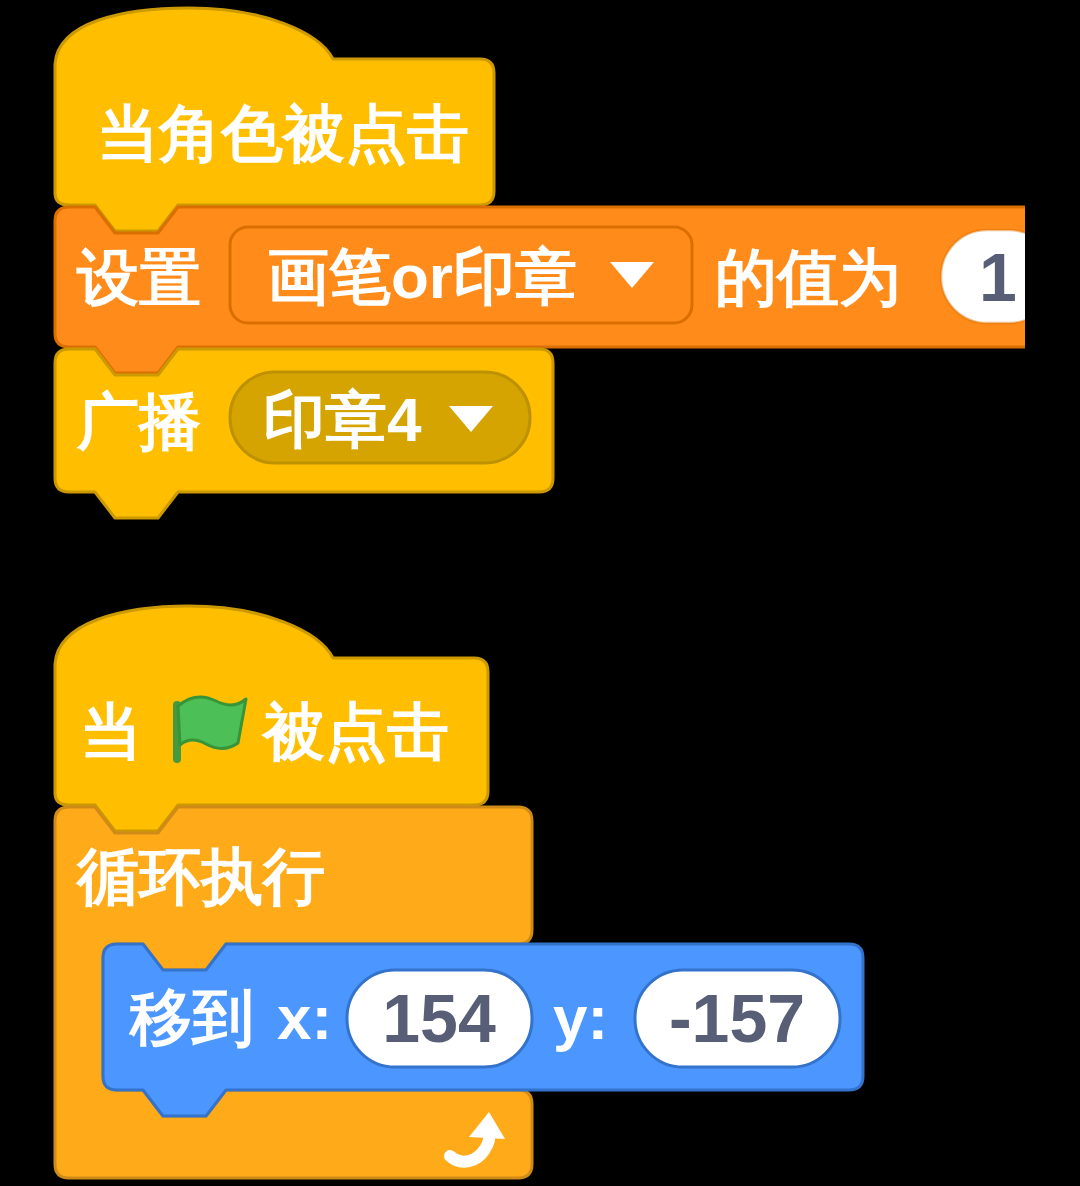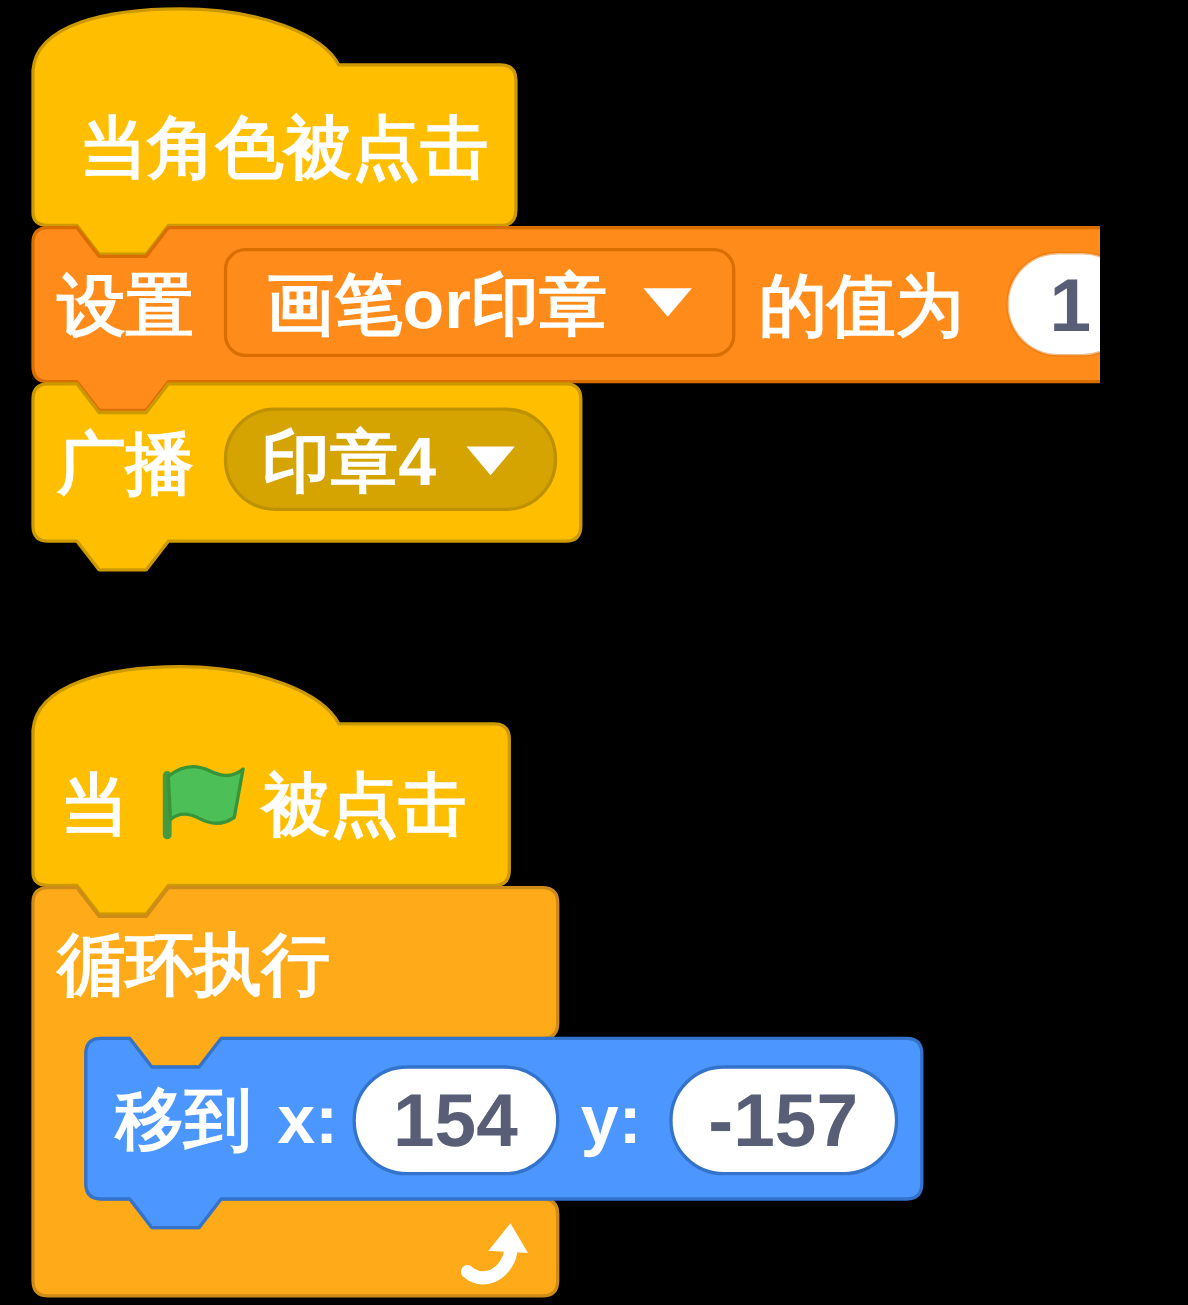--- a/index.html
+++ b/index.html
@@ -1,16 +1,16 @@
 <!DOCTYPE html>
 <html><head>
 <meta charset="utf-8">
 <style>
   html,body{margin:0;padding:0;background:#000;}
-  .stage{position:relative;width:1000px;height:1186px;background:#000;overflow:hidden;}
+  .stage{position:relative;width:1000px;height:1186px;background:#000;overflow:hidden;padding-left:25px;}
   svg{display:block;}
   text{font-family:"Liberation Sans",sans-serif;font-weight:600;}
   .blklabel{fill:#ffffff;font-size:62px;}
   .inputtext{fill:#575E75;font-size:68px;}
 </style>
 </head>
 <body>
 
 <div class="stage">
 <svg width="1080" height="1186" viewBox="0 0 1080 1186">

